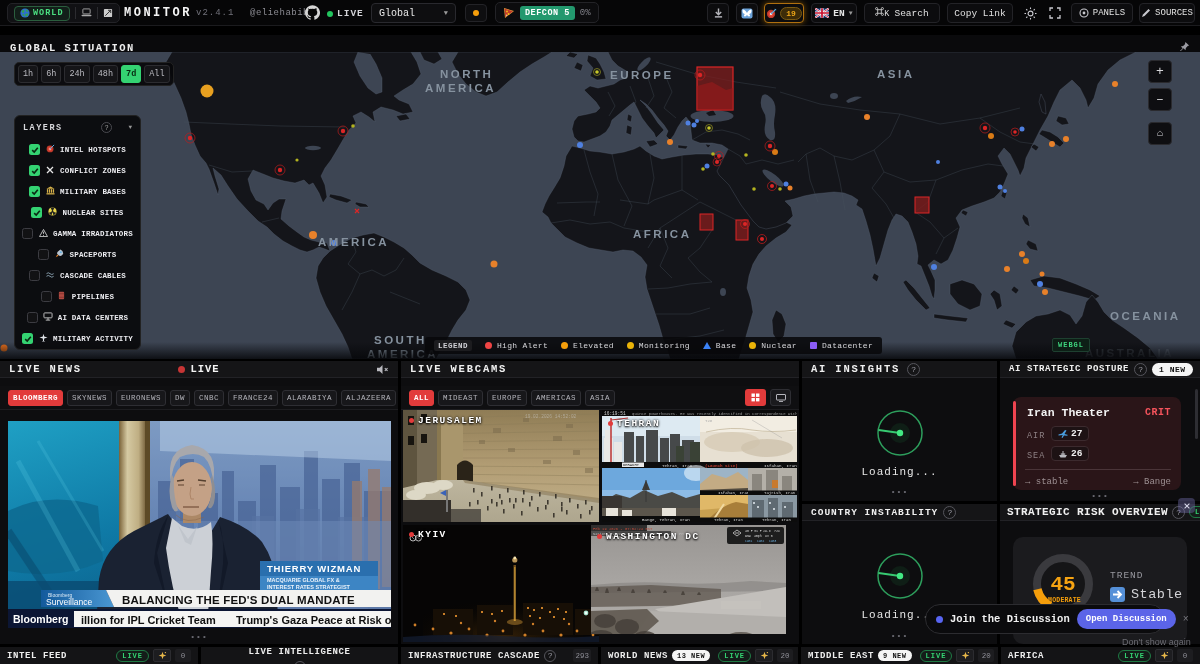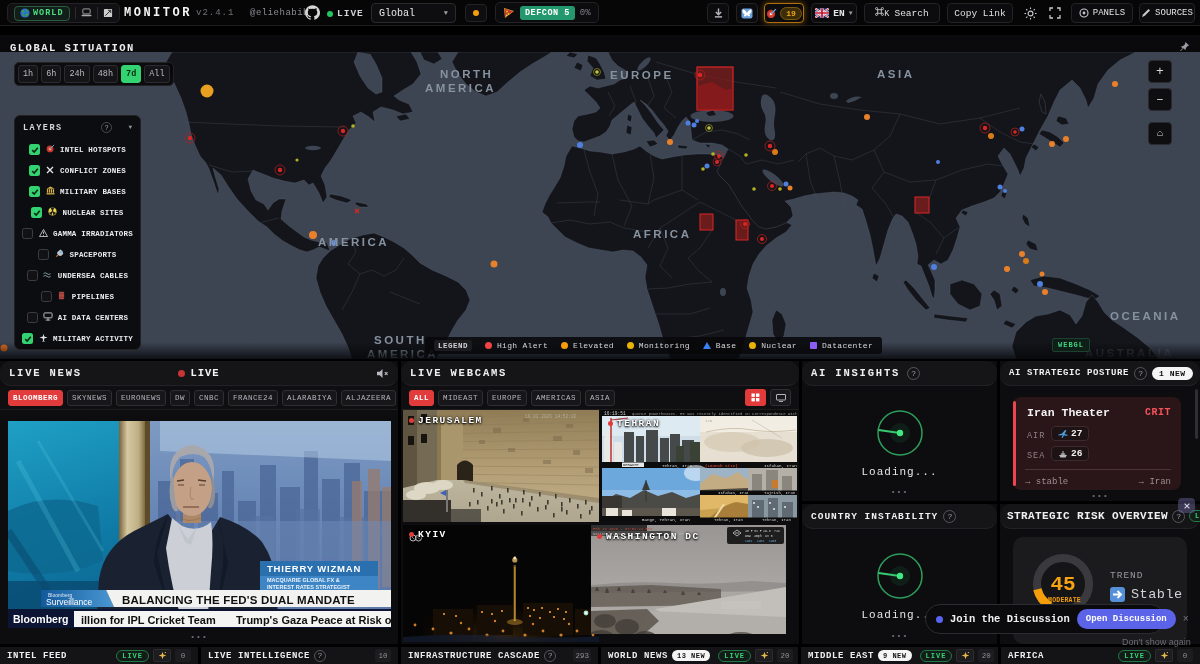--- a/index.html
+++ b/index.html
@@ -46,21 +46,21 @@
 
 #subbar{position:absolute;left:0;top:27px;width:1200px;height:25px;background:#0a0a0c;border-bottom:1px solid #19191c;margin-top:8px;}
 #subbar .t1{position:absolute;left:10px;top:7px;color:#ededed;font-size:10.5px;font-weight:bold;letter-spacing:1.5px;}
 #subbar .t2{position:absolute;left:0;right:0;top:8px;text-align:center;color:#a1a1aa;font-size:9.5px;letter-spacing:1px;}
 #subbar .pin{position:absolute;right:10px;top:6px;color:#9a9aa2;font-size:10px;}
 
 #map{position:absolute;left:0;top:52px;width:1200px;height:307px;background:#3a424f;overflow:hidden;}
 #map svg{position:absolute;left:0;top:0;}
 
 .panel{position:absolute;background:#0d0d0f;}
-.phead{position:absolute;left:0;top:0;right:0;height:25px;background:#151517;border-bottom:1px solid #222226;display:flex;align-items:center;padding:0 9px;gap:7px;border-radius:11px;}
+.phead{position:absolute;left:0;top:0;right:0;height:17px;background:#151517;border-bottom:1px solid #222226;display:flex;align-items:center;padding:0 9px;gap:7px;}
 .phead .pt{color:#f0f0f0;font-size:10.5px;font-weight:bold;letter-spacing:1.8px;white-space:nowrap;}
 .qm{flex:none;width:13px;height:13px;border-radius:50%;border:1px solid #55555c;color:#9a9aa2;font-size:8px;display:flex;align-items:center;justify-content:center;}
 .newpill{flex:none;background:#f5f5f5;color:#111;font-size:8px;font-weight:bold;border-radius:8px;padding:2px 7px;letter-spacing:.5px;white-space:nowrap;}
 .livepill{flex:none;border:1px solid #1f7a44;color:#34d372;font-size:8px;font-weight:bold;border-radius:8px;padding:2px 8px;letter-spacing:1px;background:rgba(34,197,94,.05);white-space:nowrap;}
 .dots3{position:absolute;left:50%;transform:translateX(-50%);color:#6a6a72;font-size:8px;letter-spacing:1px;}
 
 #timebox{position:absolute;left:14px;top:62px;height:24px;background:rgba(8,8,10,.92);border:1px solid #222;border-radius:5px;display:flex;align-items:center;padding:0 3px;gap:3px;z-index:5;}
 #timebox .tbn{height:18px;min-width:20px;padding:0 4px;background:#151518;border:1px solid #2c2c30;border-radius:3px;color:#b9b9bf;font-size:8.5px;display:flex;align-items:center;justify-content:center;}
 #timebox .tbn.act{background:#34d372;border-color:#34d372;color:#06290f;font-weight:bold;}
 #layers{position:absolute;left:14px;top:115px;width:127px;height:235px;background:rgba(9,9,11,.93);border:1px solid #222;border-radius:6px;z-index:5;padding:6px 8px 0 8px;}
@@ -593,21 +593,21 @@
             <circle cx="6.5" cy="3.5" r="1" fill="#5dade2"></circle>
             <path d="M2.5,6 L0.8,9.2 L4,7.5 Z" fill="#e67e22"></path>
           </svg></span>
         <span class="ltx">SPACEPORTS</span>
       </div>
     <div class="lrow">
         <div class="cb off"></div>
         <span class="lic"><svg width="9" height="8" viewBox="0 0 10 9">
             <path d="M0.5,6 Q2.5,4 4.5,6 T8.5,6 M0.5,3 Q2.5,1 4.5,3 T8.5,3" stroke="#8fa8b8" stroke-width="1" fill="none"></path>
           </svg></span>
-        <span class="ltx">UNDERSEA CABLES</span>
+        <span class="ltx">CASCADE CABLES</span>
       </div>
     <div class="lrow">
         <div class="cb off"></div>
         <span class="lic"><svg width="7" height="9" viewBox="0 0 8 10">
             <rect x="1" y="0.8" width="6" height="8.4" rx="1" fill="#b04a42"></rect>
             <path d="M1,3 L7,3 M1,7 L7,7" stroke="#7a2e28" stroke-width="0.8"></path>
           </svg></span>
         <span class="ltx">PIPELINES</span>
       </div>
     <div class="lrow">
@@ -1186,21 +1186,21 @@
       <div style="position:absolute;left:38px;top:49px;height:15px;background:#1d1214;border:1px solid #3c2a2e;border-radius:4px;display:flex;align-items:center;gap:3px;padding:0 6px;">
         <svg width="10" height="8" viewBox="0 0 10 8">
             <path d="M1,5 L9,5 L7.5,7.5 L2.5,7.5 Z" fill="#b9b9bf"></path>
             <rect x="4.5" y="1" width="1" height="4" fill="#b9b9bf"></rect>
             <path d="M2.8,3.2 L7.2,3.2 L7.2,5 L2.8,5 Z" fill="#b9b9bf" opacity="0.7"></path>
           </svg>
         <span style="color:#f0f0f0;font-size:9.5px;font-weight:bold;">26</span>
       </div>
       <div style="position:absolute;left:12px;right:10px;top:72px;height:1px;background:#4a3438;"></div>
       <div style="position:absolute;left:12px;top:80px;color:#9c8f92;font-size:9px;">→ stable</div>
-      <div style="position:absolute;right:10px;top:80px;color:#9c8f92;font-size:9px;">→ Iran</div>
+      <div style="position:absolute;right:10px;top:80px;color:#9c8f92;font-size:9px;">→ Bange</div>
     </div>
     <div class="dots3" style="top:130px;">•••</div>
     <div style="position:absolute;right:2px;top:28px;width:3px;height:50px;background:#2e2e33;border-radius:2px;"></div>
   </div>
   <div class="panel" id="p-instab">
     <div class="phead" style="gap:5px;">
         <span class="pt" style="font-size:9.5px;letter-spacing:1px;">COUNTRY INSTABILITY</span>
         <span class="qm">?</span>
       </div>
     <svg class="radar" style="top:48px;" width="48" height="48" viewBox="0 0 48 48">
@@ -1241,21 +1241,21 @@
       <span class="sp"></span>
     <span class="livepill sm">LIVE</span>
     <span class="minisq">
         <svg width="9" height="9" viewBox="0 0 10 10">
           <path d="M5,0.8 L6,3.8 L9.2,5 L6,6.2 L5,9.2 L4,6.2 L0.8,5 L4,3.8 Z" fill="#e8b84a"></path>
           <circle cx="8.2" cy="1.8" r="0.8" fill="#e8b84a"></circle>
         </svg>
       </span>
     <span class="minicnt">0</span>
   </div>
-  <div class="strip" style="left:201px;width:197px;">
+  <div class="strip" style="left:201px;width:197px;flex-direction:column;">
     <span class="st">LIVE INTELLIGENCE</span>
       <span class="qm" style="width:12px;height:12px;">?</span>
       <span class="sp"></span>
     <span class="minicnt">10</span>
   </div>
   <div class="strip" style="left:401px;width:197px;">
     <span class="st">INFRASTRUCTURE CASCADE</span>
       <span class="qm" style="width:12px;height:12px;">?</span>
       <span class="sp"></span>
     <span class="minicnt">293</span>

